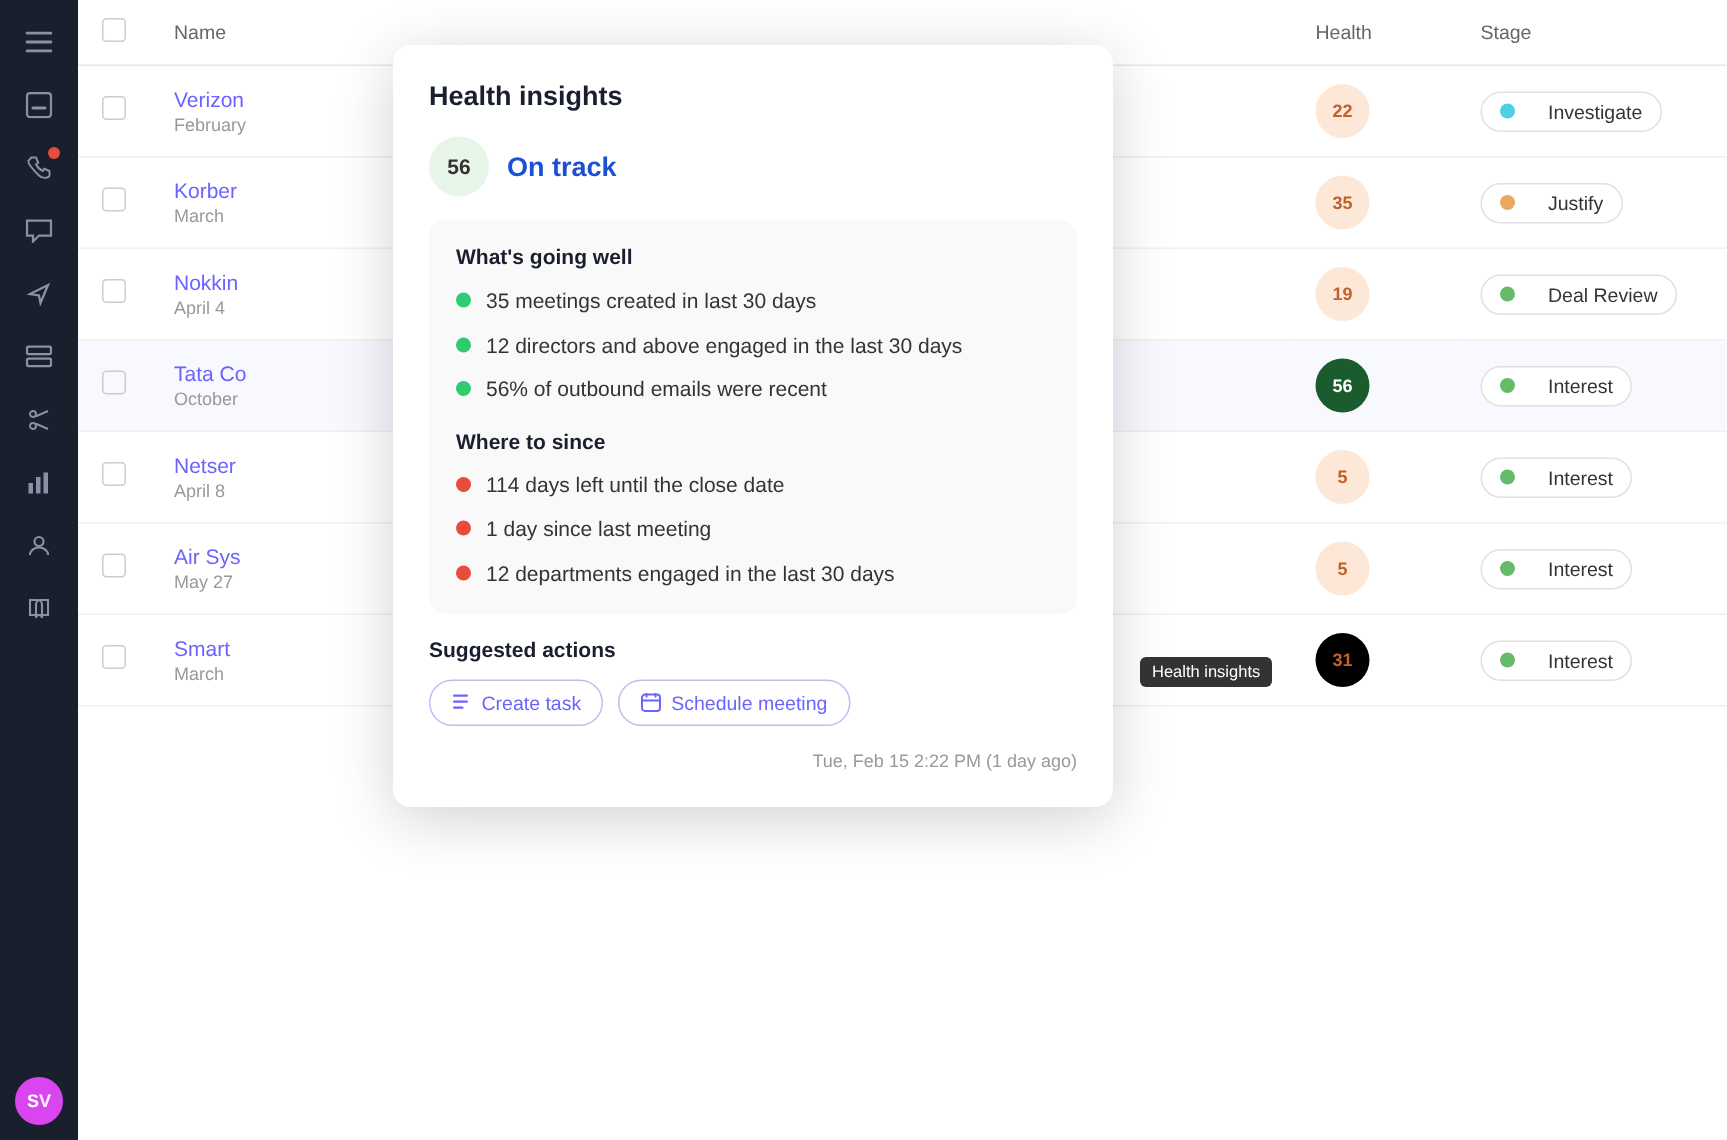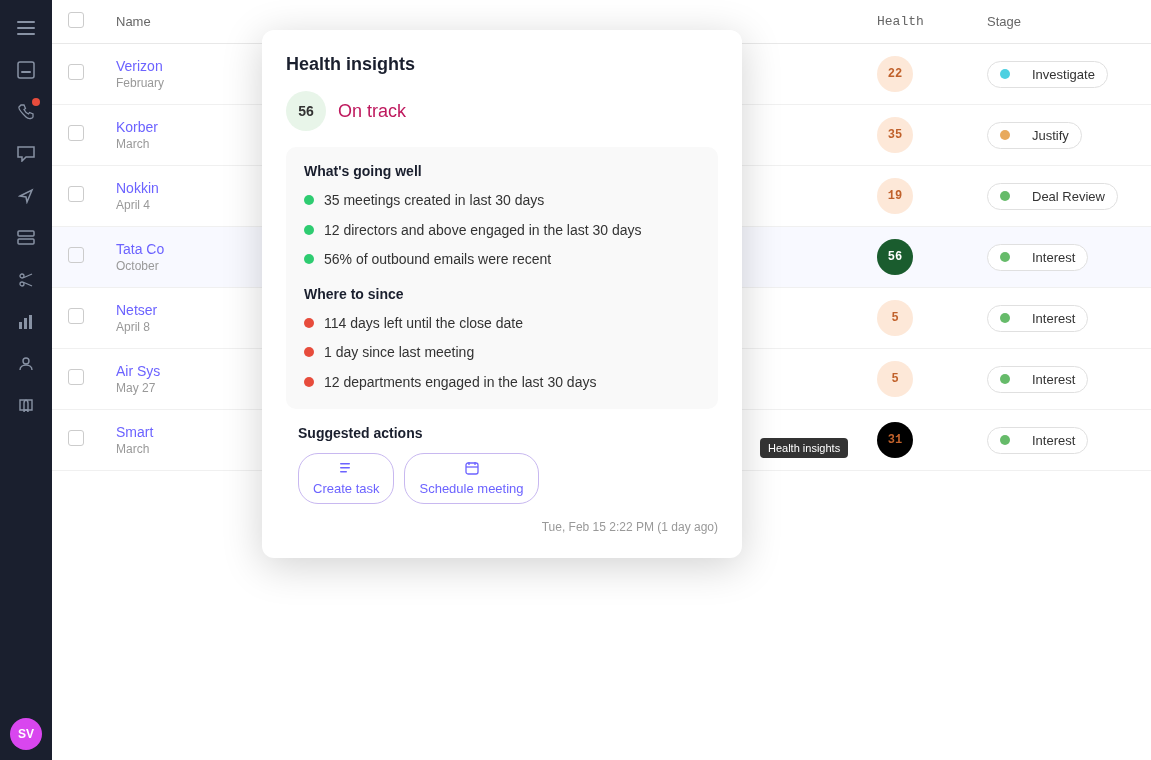--- a/index.html
+++ b/index.html
@@ -182,22 +182,22 @@
       background: #e8f5e9;
       display: flex;
       align-items: center;
       justify-content: center;
       font-size: 14px;
       font-weight: 700;
       color: #333;
     }
     .popup-status {
       font-size: 18px;
-      font-weight: 400;
-      color: #be185d;
+      font-weight: 700;
+      color: #1d4ed8;
     }
 
     .popup-section {
       background: #f9f9f9;
       border-radius: 10px;
       padding: 16px 18px;
       margin-bottom: 16px;
     }
     .popup-section-title {
       font-size: 14px;
@@ -220,21 +220,20 @@
       height: 10px;
       border-radius: 50%;
       flex-shrink: 0;
       margin-top: 4px;
     }
     .dot-green { background: #2ecc71; }
     .dot-red { background: #e74c3c; }
 
     .suggested-actions {
       margin-top: 4px;
-      margin-left: 12px;
     }
     .suggested-actions-title {
       font-size: 14px;
       font-weight: 700;
       color: #1a1f2e;
       margin-bottom: 12px;
     }
     .actions-row {
       display: flex;
       gap: 10px;
@@ -244,21 +243,20 @@
       align-items: center;
       gap: 6px;
       padding: 7px 14px;
       border: 1.5px solid #c8b8f0;
       border-radius: 20px;
       background: #fff;
       font-size: 13px;
       color: #6c63ff;
       font-weight: 500;
       cursor: pointer;
-      flex-direction: column;
     }
 
     .popup-footer {
       text-align: right;
       font-size: 12px;
       color: #999;
       margin-top: 16px;
     }
 
     
@@ -270,21 +268,21 @@
       padding: 4px 8px;
       border-radius: 4px;
       white-space: nowrap;
       bottom: 302px;
       left: 648px;
       z-index: 25;
       pointer-events: none;
     }
 
     .name-col { min-width: 180px; }
-    .health-col { width: 110px; font-family: Liberation Mono, monospace; }
+    .health-col { width: 110px; }
     .stage-col { width: 180px; }
   </style>
 </head>
 <body>
 
 <nav class="sidebar">
   <div class="sidebar-icon">
     <svg width="18" height="14" viewBox="0 0 18 14" fill="none">
       <rect y="0" width="18" height="2" rx="1" fill="#8892a4"></rect>
       <rect y="6" width="18" height="2" rx="1" fill="#8892a4"></rect>

